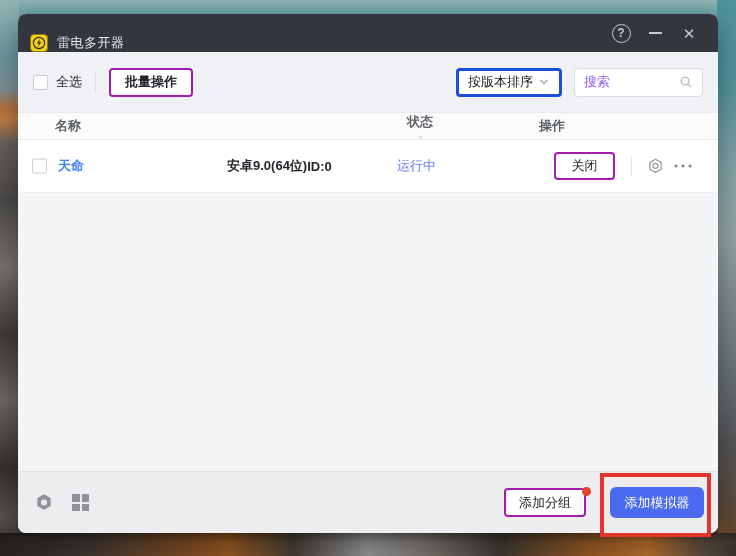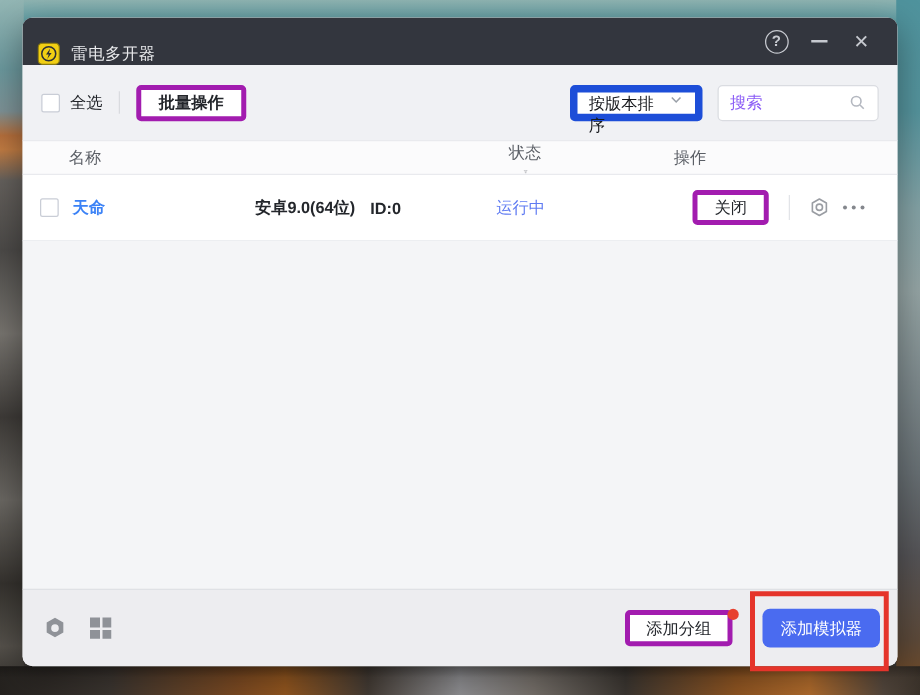--- a/index.html
+++ b/index.html
@@ -32,39 +32,39 @@
   .help-circle { width:19px; height:19px; border:1.5px solid #c6c9cf; border-radius:50%;
     display:flex; align-items:center; justify-content:center; font-size:12px; font-weight:bold; }
   .min-glyph { width:13px; height:2px; background:#c6c9cf; }
   .close-glyph { font-size:15px; line-height:1; }
 
   
   .toolbar { height:60px; flex:0 0 60px; background:#f0f1f4; display:flex; align-items:center; padding:0 15px; }
   .checkbox { width:15px; height:15px; background:#fff; border:1px solid #c9cdd6; border-radius:2px; flex:0 0 auto; }
   .selectall-label { margin-left:8px; color:#23262b; }
   .v-divider { width:1px; height:18px; background:#d9dbdf; margin:0 13px; }
-  .btn { background:#fff; border:4px solid #a21caf; border-radius:4px; color:#23262b;
+  .btn { background:#fff; border:2px solid #a21caf; border-radius:4px; color:#23262b;
     display:inline-flex; align-items:center; justify-content:center; cursor:default; }
   .batch-btn { height:29px; padding:0 14px; font-weight:bold; }
-  .sort-select { height:29px; width:106px; background:#fff; border:6px solid #1d4ed8; border-radius:4px;
-    display:flex; padding:0 9px; color:#17191d; }
+  .sort-select { height:29px; width:106px; background:#fff; border:3px solid #1d4ed8; border-radius:4px;
+    display:flex; align-items:center; padding:0 9px; color:#17191d; }
   .sort-select .chev { margin-left:auto; }
   .search-box { height:29px; width:129px; background:#fff; border:1px solid #dadce1; border-radius:4px;
     display:flex; align-items:center; padding:0 9px; margin-left:12px; }
   .search-box .ph { color:#8b5cf6; flex:1; }
 
   
   .thead { height:28px; flex:0 0 28px; background:#fbfbfc; border-top:1px solid #e9eaee; border-bottom:1px solid #e9eaee;
-    position:relative; color:#5b5f66; }
+    position:relative; color:#5b5f66;font-weight:bold; }
   .thead .hc { position:absolute; top:0; height:100%; display:flex; align-items:center; gap:5px; }
   .hc-name { left:37px; } .hc-version { left:194px; } .hc-status { left:389px;flex-direction:column; } .hc-action { left:521px; }
   .trow { height:53px; flex:0 0 53px; background:#ffffff; border-bottom:1px solid #eceef1; position:relative; }
   .trow .rc { position:absolute; top:50%; transform:translateY(-50%); display:flex; align-items:center; }
   .rc-check { left:14px; } .rc-name { left:40px; font-weight:bold; color:#3b82f6; }
-  .rc-version { left:186px; font-weight:bold; color:#23262b; gap:12px; }
+  .rc-version { left:209px; font-weight:bold; color:#23262b; }
   .rc-status { left:379px; color:#5f7bf2; }
   .rc-close { left:536px; } .rc-div { left:613px; width:1px; height:20px; background:#e2e4e8; }
   .rc-gear { left:626px; } .rc-more { left:654px; }
   .close-btn { width:61px; height:28px; border-radius:4px; }
   .icon-btn { width:22px; height:22px; display:flex; align-items:center; justify-content:center; }
 
   .empty-area { flex:1; background:#f4f5f7; }
 
   
   .bottombar { height:62px; flex:0 0 62px; background:#ededf0; border-top:1px solid #dfe1e5;

